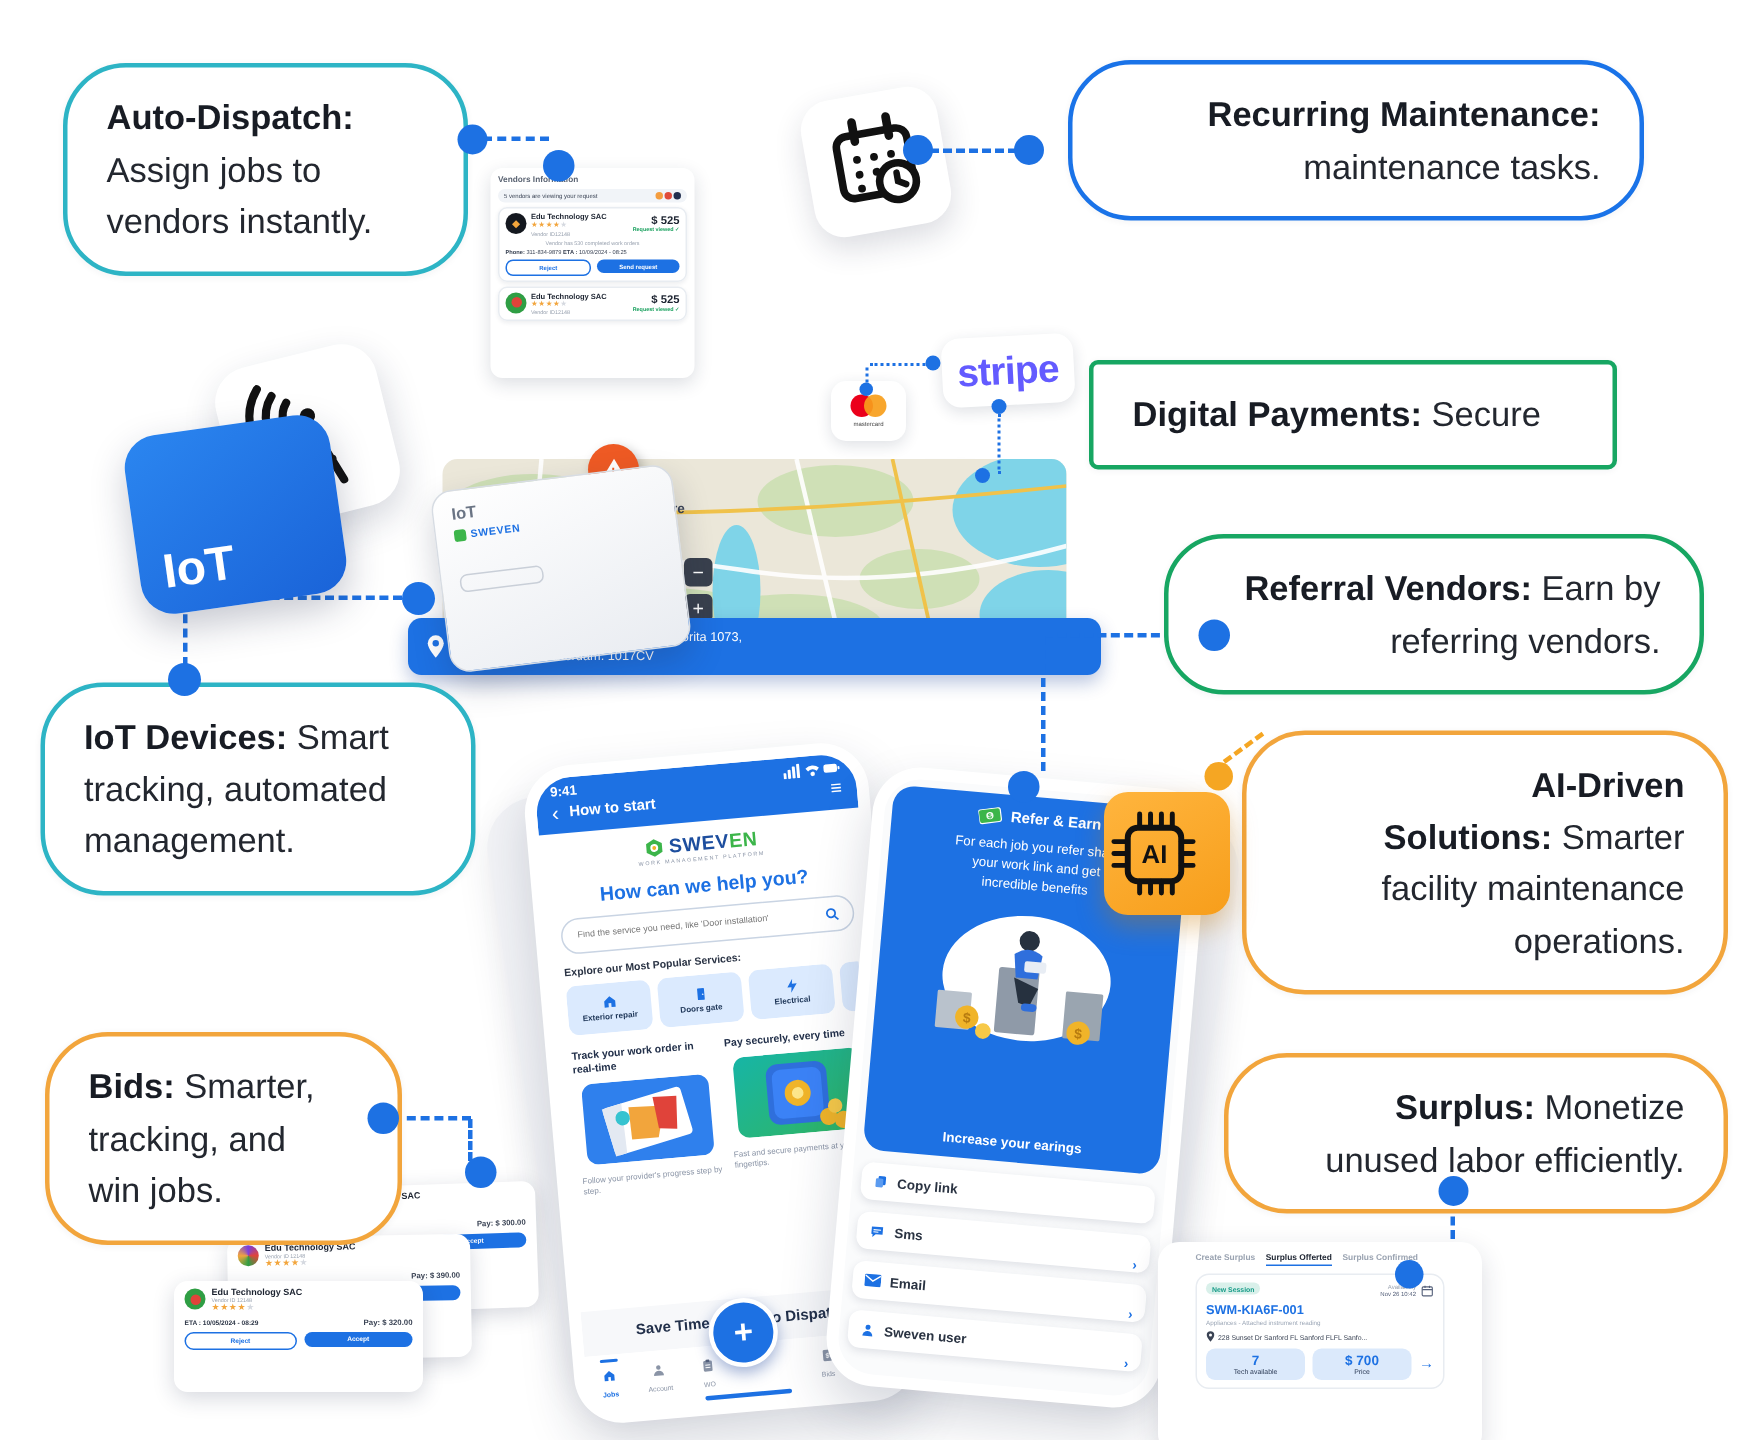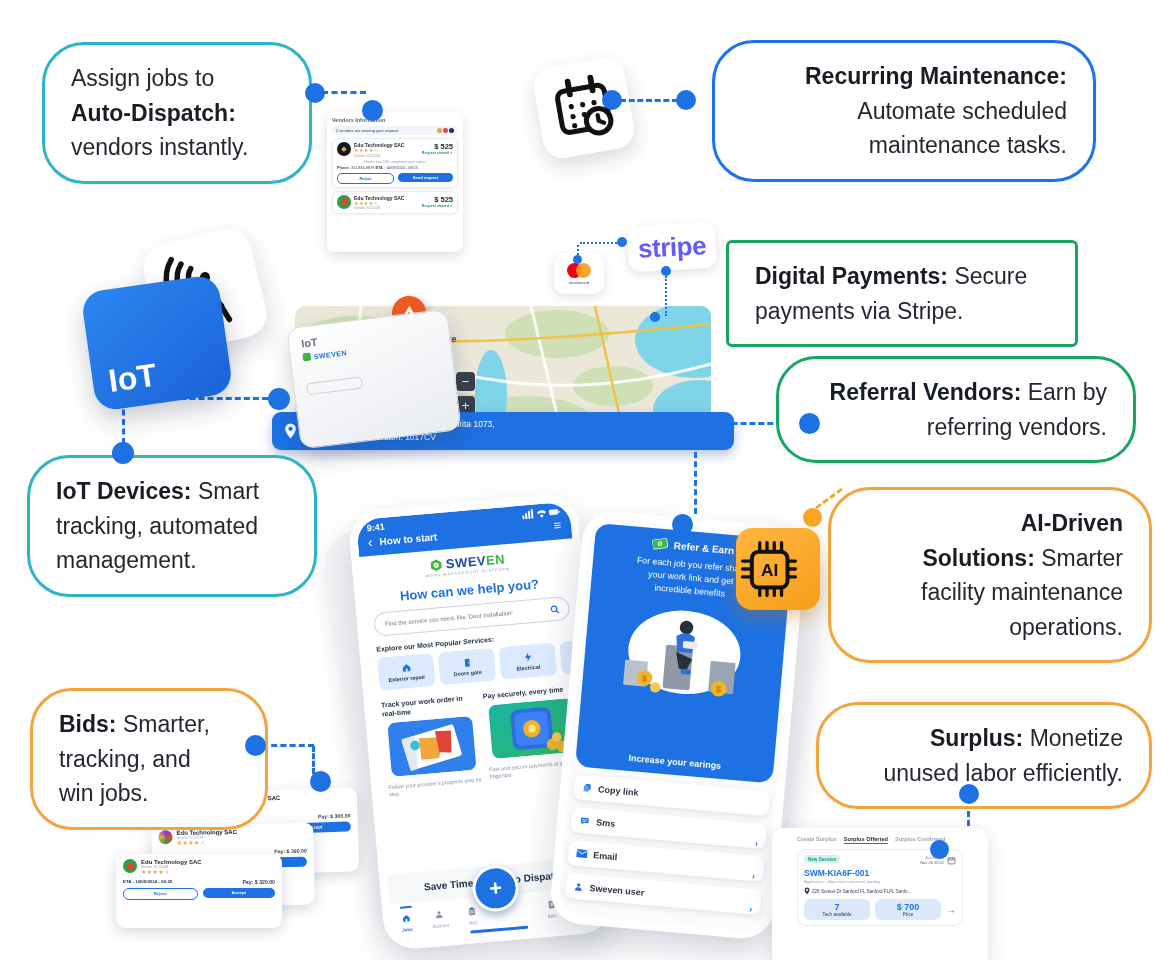--- a/index.html
+++ b/index.html
@@ -85,34 +85,32 @@
   .statbox .l{font-size:4.6px;color:#2b3a55}
   .zoombtn{position:absolute;width:19px;height:19px;background:#39404d;color:#fff;border-radius:4px;
     display:flex;align-items:center;justify-content:center;font-size:13px;z-index:2}
 </style>
 </head>
 <body>
 
 <div id="stage">
 
   <div class="bubble b-teal" style="left:42px;top:42px;width:212px">
+    <div><b>Auto-Dispatch:</b><span></span></div>
     <div><b></b><span>Assign jobs to</span></div>
-    <div><b>Auto-Dispatch:</b><span></span></div>
     <div><b></b><span>vendors instantly.</span></div>
   </div>
 
   <div class="bubble b-blue center" style="left:712px;top:40px;width:326px">
     <div><b>Recurring Maintenance:</b><span></span></div>
-    <div><b></b><span>Automate scheduled</span></div>
     <div><b></b><span>maintenance tasks.</span></div>
   </div>
 
   <div class="bubble b-green" style="left:726px;top:240px;width:294px;border-radius:6px">
     <div><b>Digital Payments:</b><span> Secure</span></div>
-    <div><b></b><span>payments via Stripe.</span></div>
   </div>
 
   <div class="bubble b-green center" style="left:776px;top:356px;width:302px;border-radius:40px">
     <div><b>Referral Vendors:</b><span> Earn by</span></div>
     <div><b></b><span>referring vendors.</span></div>
   </div>
 
   <div class="bubble b-orange center" style="left:828px;top:487px;width:266px">
     <div><b>AI-Driven</b><span></span></div>
     <div><b>Solutions:</b><span> Smarter</span></div>

